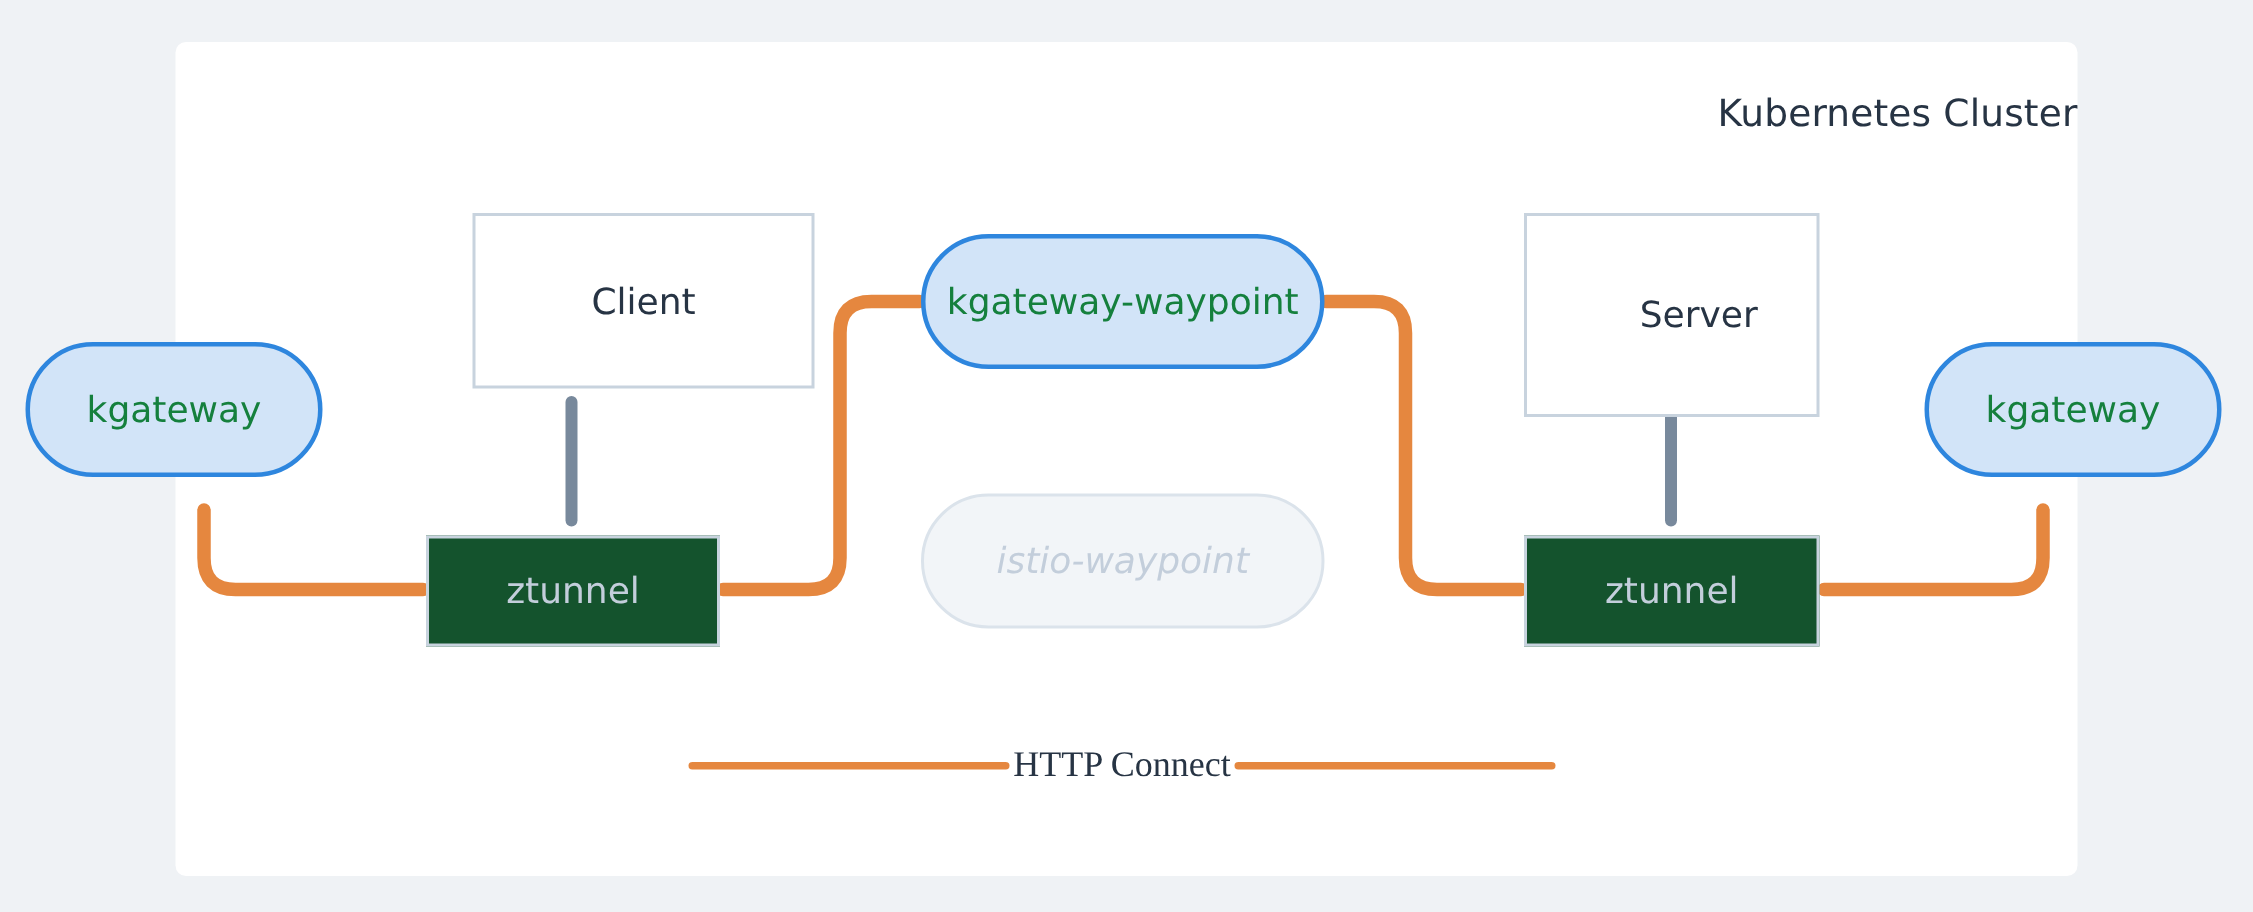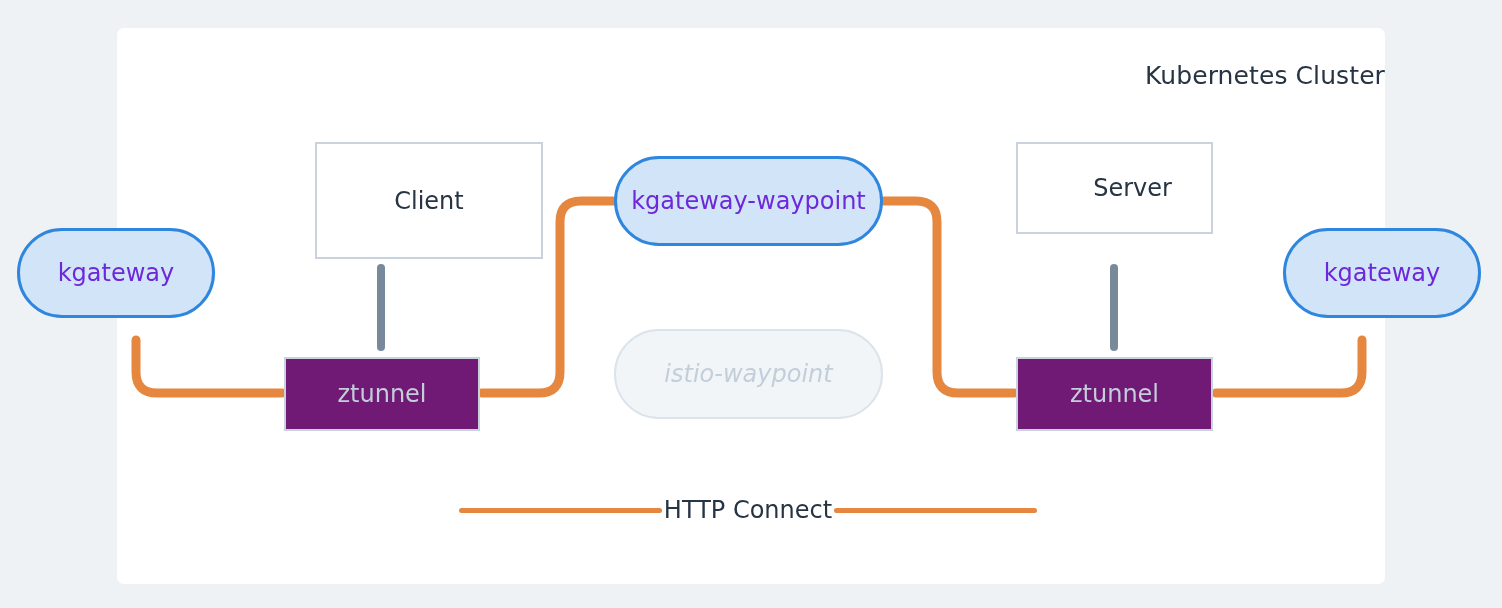--- a/index.html
+++ b/index.html
@@ -57,50 +57,51 @@
   }
   
   .box {
     background: #ffffff;
     border: 2px solid #c8d3de;
     font-size: 24px;
     color: #273444;
   }
   
   .box-dim {
-    background: #701a75;
+    background: #14532d;
     border: 2px solid #c8d3de;
     font-size: 24px;
     color: #c3cedb;
   }
   
   .pill {
     background: #d2e4f8;
     border: 3px solid #2e86de;
     border-radius: 60px;
     font-size: 24px;
-    color: #6d28d9;
+    color: #15803d;
   }
   
   .pill-dim {
     background: #f2f5f8;
     border: 2px solid #dbe3eb;
     border-radius: 60px;
     font-size: 24px;
     color: #c3cedb;
   }
   .legend {
     position: absolute;
     left: 459px;
     top: 493px;
     width: 578px;
     height: 34px;
     display: flex;
     align-items: center;
     justify-content: center;
+    font-family: Liberation Serif, serif;
   }
   .legend-line {
     flex: 1 1 auto;
     height: 5px;
     background: #e5873f;
     border-radius: 3px;
   }
   .legend-label {
     font-size: 24px;
     color: #273444;
@@ -149,21 +150,21 @@
   </div>
 
   <div class="node pill" style="left:614px; top:156px; width:269px; height:90px;">
     <span>kgateway-waypoint</span>
   </div>
 
   <div class="node pill-dim" style="left:614px; top:329px; width:269px; height:90px;font-style:italic;">
     <span>istio-waypoint</span>
   </div>
 
-  <div class="node box" style="left:1016px; top:142px; width:197px; height:92px;padding-left:36px;">
+  <div class="node box" style="left:1016px; top:142px; width:197px; height:136px;padding-left:36px;">
     <span>Server</span>
   </div>
 
   <div class="node box-dim" style="left:1016px; top:357px; width:197px; height:74px;">
     <span>ztunnel</span>
   </div>
 
   <div class="node pill" style="left:1283px; top:228px; width:198px; height:90px;">
     <span>kgateway</span>
   </div>

